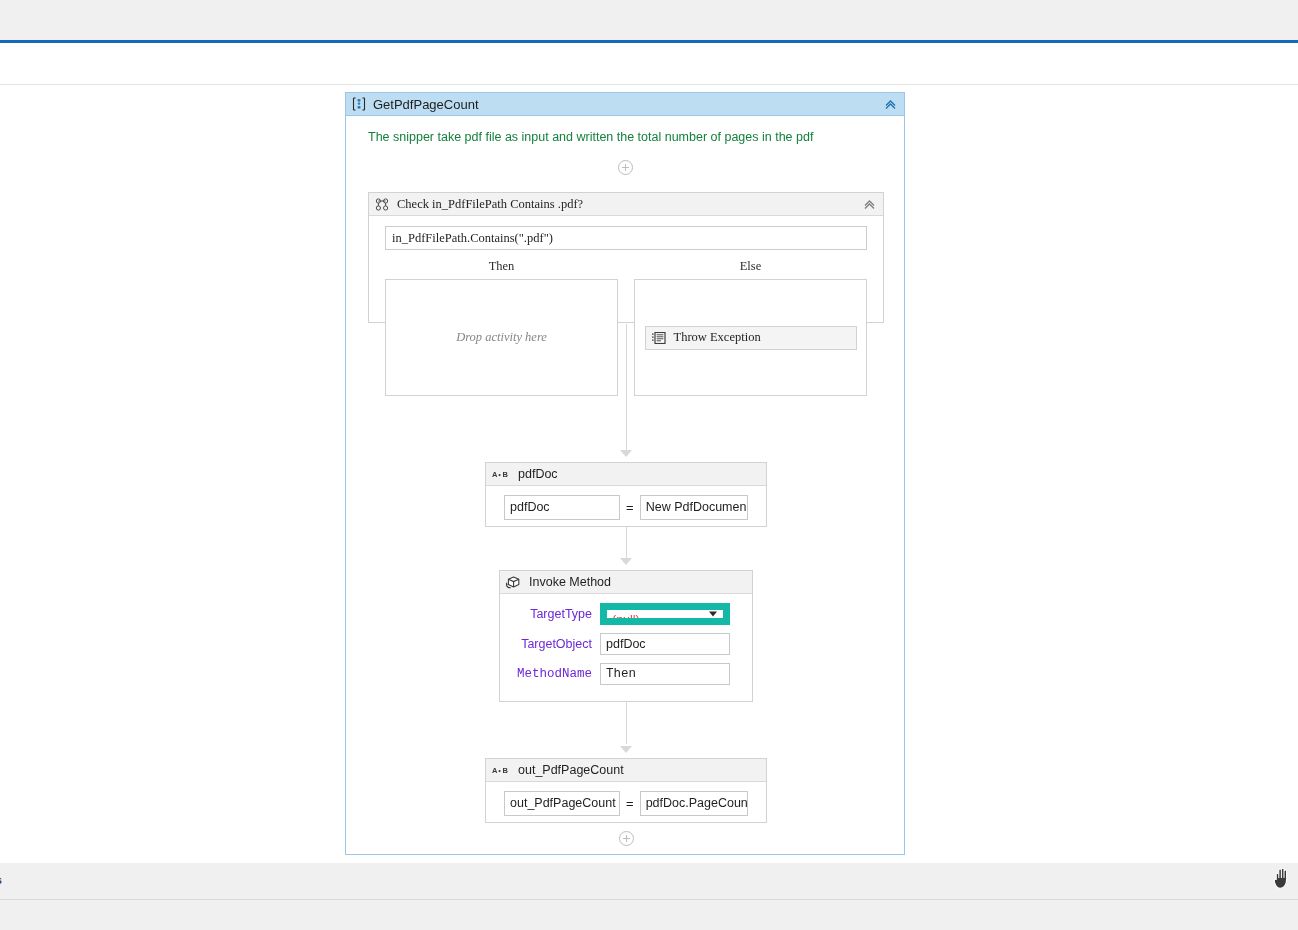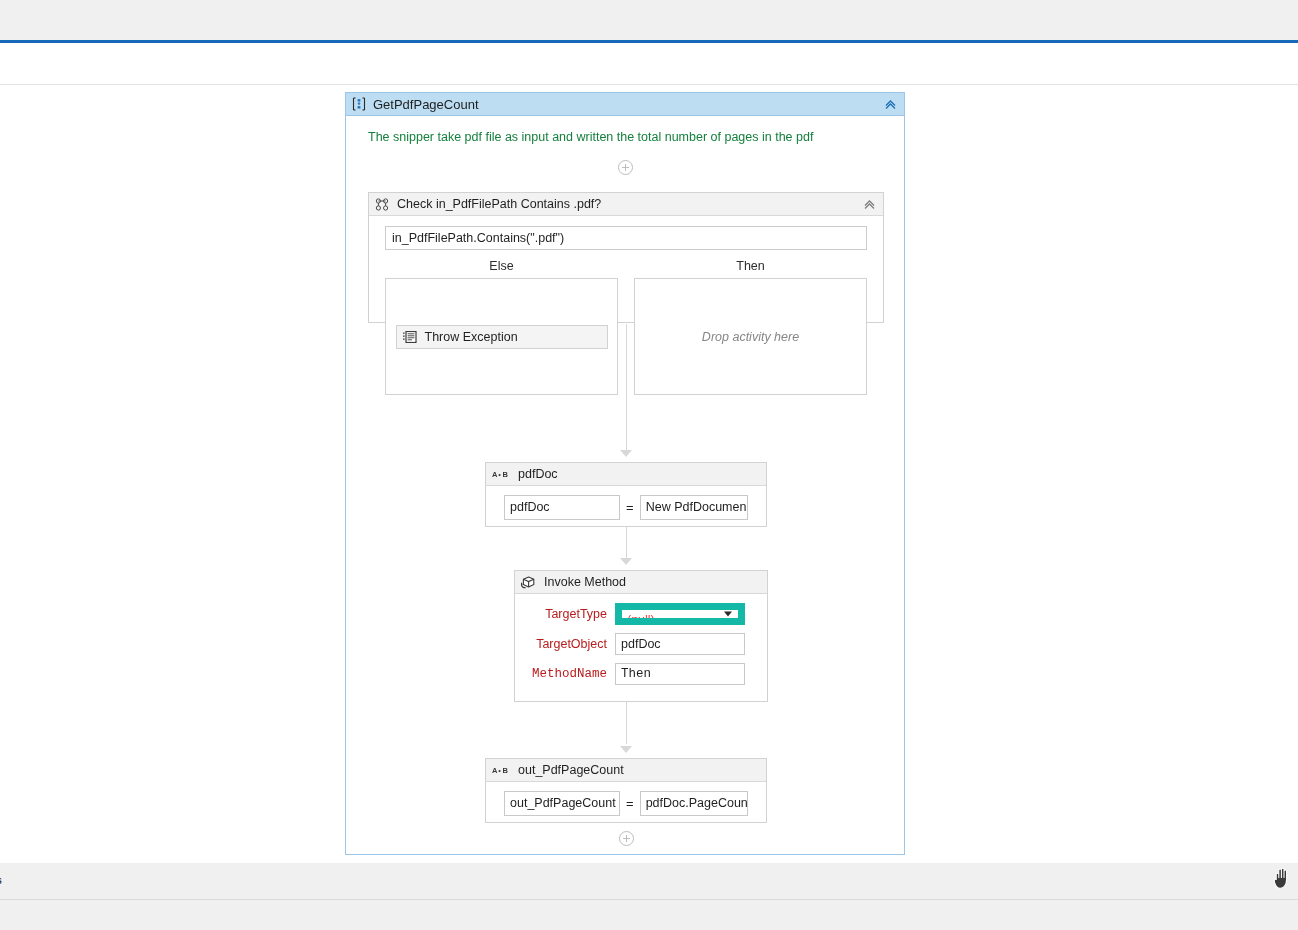--- a/index.html
+++ b/index.html
@@ -115,21 +115,21 @@
     color: #1f1f1f;
     margin-left: 8px;
     line-height: 1;
     white-space: nowrap;
   }
 
   
   .if-act {
     position: absolute;
     left: 22px; top: 99px;
-    width: 516px; height: 131px;
+    width: 516px; height: 131px; font-family: Liberation Serif, serif;
   }
   .if-body { padding: 10px 16px 0 16px; }
   .cond-label { font-size: 12.5px; color: #2d2d2d; margin-bottom: 6px; }
   .cond-input {
     width: 100%; height: 24px;
     border: 1px solid #cccccc;
     background: #ffffff;
     font-size: 12.5px;
     color: #1f1f1f;
     padding: 0 6px;
@@ -204,35 +204,35 @@
     white-space: nowrap;
     overflow: hidden;
   }
   .assign-left  { width: 120px; }
   .assign-right { width: 112px; }
   .assign-eq { font-size: 13px; color: #1f1f1f; }
 
   
   .invoke {
     position: absolute;
-    left: 168px; top: 477px;
+    left: 153px; top: 477px;
     width: 254px; height: 132px;
   }
   .invoke-body { padding: 9px 0 10px 0; }
   .inv-row {
     display: flex;
     align-items: center;
     margin: 0 0 8px 0;
     padding: 0 22px 0 0;
     justify-content: flex-end;
   }
   .inv-row:last-child { margin-bottom: 0; font-family: Liberation Mono, monospace; }
   .inv-label {
     font-size: 12.5px;
-    color: #b91c1c;
+    color: #6d28d9;
     margin-right: 8px;
     white-space: nowrap;
   }
   .inv-combo {
     width: 130px; height: 22px;
     border: 7px solid #14b8a6;
     background: #ffffff;
     font-size: 12.5px;
     color: #ef4444;
     padding: 0 5px;
@@ -377,46 +377,46 @@
               <path d="M2 10.5 L6.5 6 L11 10.5" stroke="#7f7f7f" stroke-width="1.3" fill="none"></path>
             </svg>
           </span>
         </div>
 
         <div class="if-body">
           <div class="cond-input">in_PdfFilePath.Contains(".pdf")</div>
 
           <div class="branch-row">
             <div class="branch">
+              <div class="branch-label">Then</div>
+              <div class="branch-drop">
+                <span class="drop-hint">Drop activity here</span>
+              </div>
+            </div>
+
+            <div class="branch">
               <div class="branch-label">Else</div>
               <div class="branch-filled">
                 <div class="inner-act">
                   <span class="icon">
                     <svg width="14" height="12" viewBox="0 0 14 12">
                       <rect x="0" y="1.5" width="1.6" height="1.3" fill="#4a4a4a"></rect>
                       <rect x="0" y="4.5" width="1.6" height="1.3" fill="#4a4a4a"></rect>
                       <rect x="0" y="7.5" width="1.6" height="1.3" fill="#4a4a4a"></rect>
                       <rect x="3" y="0.5" width="10" height="11" fill="#ffffff" stroke="#3c3c3c" stroke-width="1.2"></rect>
                       <rect x="4.6" y="2.3" width="6.8" height="1" fill="#4a4a4a"></rect>
                       <rect x="4.6" y="4.3" width="6.8" height="1" fill="#4a4a4a"></rect>
                       <rect x="4.6" y="6.3" width="6.8" height="1" fill="#4a4a4a"></rect>
                       <rect x="4.6" y="8.3" width="4.4" height="1" fill="#4a4a4a"></rect>
                     </svg>
                   </span>
                   <span class="inner-act-title">Throw Exception</span>
                 </div>
               </div>
             </div>
-
-            <div class="branch">
-              <div class="branch-label">Then</div>
-              <div class="branch-drop">
-                <span class="drop-hint">Drop activity here</span>
-              </div>
-            </div>
           </div>
         </div>
       </div>
 
       <div class="conn" style="top:231px; height:131px;"></div>
       <div class="arrowhead" style="top:357px;"></div>
 
       <div class="act assign assign-1">
         <div class="act-header">
           <span class="icon">

